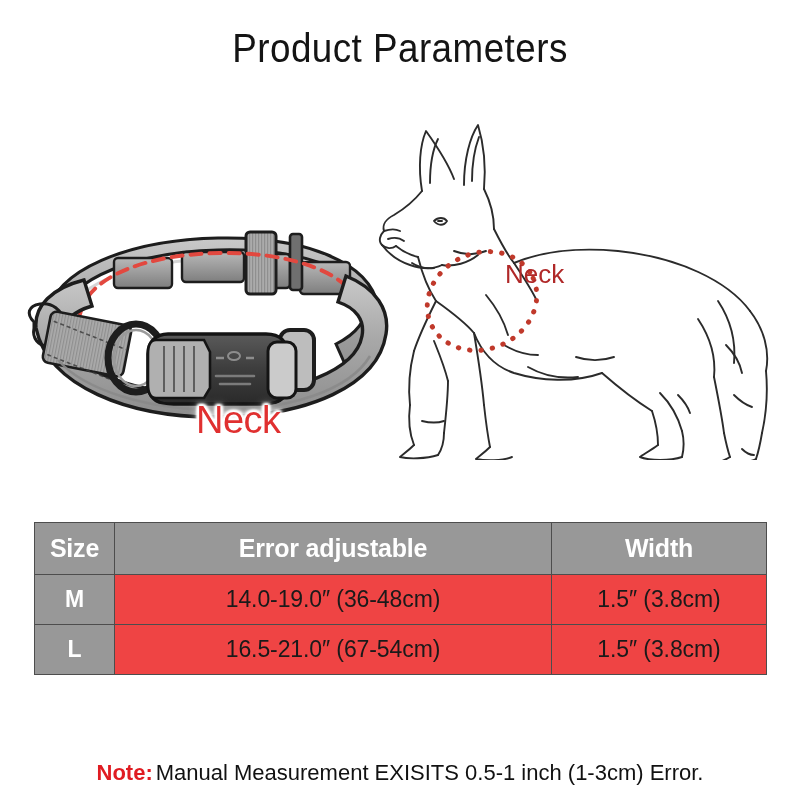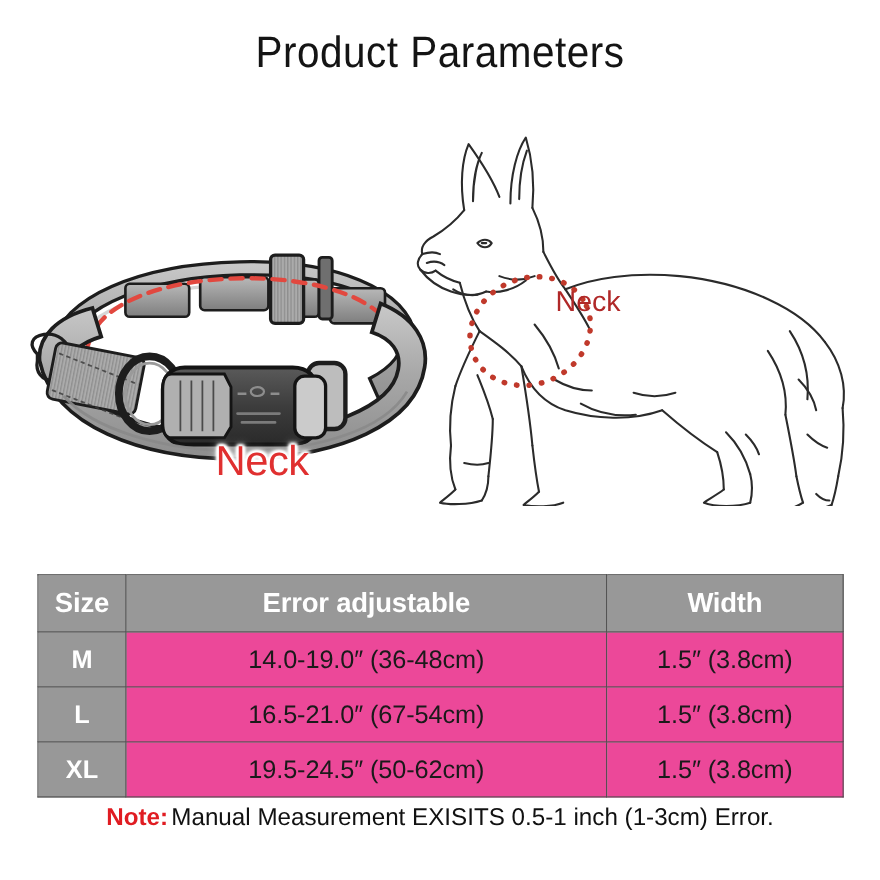--- a/index.html
+++ b/index.html
@@ -109,35 +109,35 @@
   }
   table.spec-table tbody tr { height: 50px; }
   table.spec-table td.size-cell {
     background: #989898;
     color: #ffffff;
     font-size: 23px;
     font-weight: 700;
     font-family: "Liberation Sans Narrow", "Liberation Sans", sans-serif;
   }
   table.spec-table td.value-cell {
-    background: #ec4899;
+    background: #ef4444;
     color: #1a1a1a;
     font-size: 23px;
     font-weight: 400;
     font-family: "Liberation Sans Narrow", "Liberation Sans", sans-serif;
     letter-spacing: -0.1px;
   }
   col.col-size  { width: 80px; }
   col.col-neck  { width: 437px; }
   col.col-width { width: 215px; }
 
   
   .note-line {
     position: absolute;
-    left: 0; top: 730px;
+    left: 0; top: 760px;
     width: 800px;
     text-align: center;
     font-size: 22px;
     color: #111111;
     font-family: "Liberation Sans", sans-serif;
     white-space: nowrap;
   }
   .note-label {
     color: #e01c22;
     font-weight: 700;
@@ -341,24 +341,19 @@
       <tr>
         <td class="size-cell">M</td>
         <td class="value-cell">14.0-19.0″ (36-48cm)</td>
         <td class="value-cell">1.5″ (3.8cm)</td>
       </tr>
       <tr>
         <td class="size-cell">L</td>
         <td class="value-cell">16.5-21.0″ (67-54cm)</td>
         <td class="value-cell">1.5″ (3.8cm)</td>
       </tr>
-      <tr>
-        <td class="size-cell">XL</td>
-        <td class="value-cell">19.5-24.5″ (50-62cm)</td>
-        <td class="value-cell">1.5″ (3.8cm)</td>
-      </tr>
     </tbody>
   </table>
 </div>
 
 <div class="note-line">
   <span class="note-label">Note:</span><span class="note-text">Manual Measurement EXISITS 0.5-1 inch (1-3cm) Error.</span>
 </div>
 
 </body></html>

